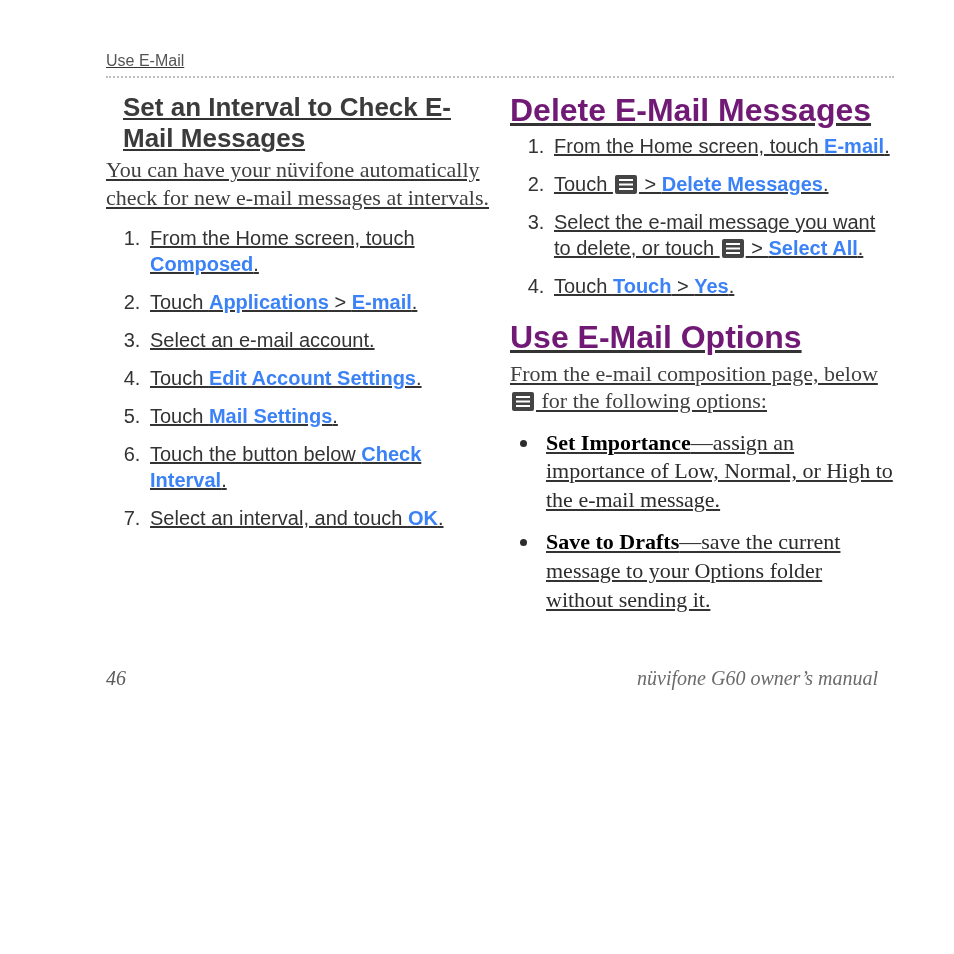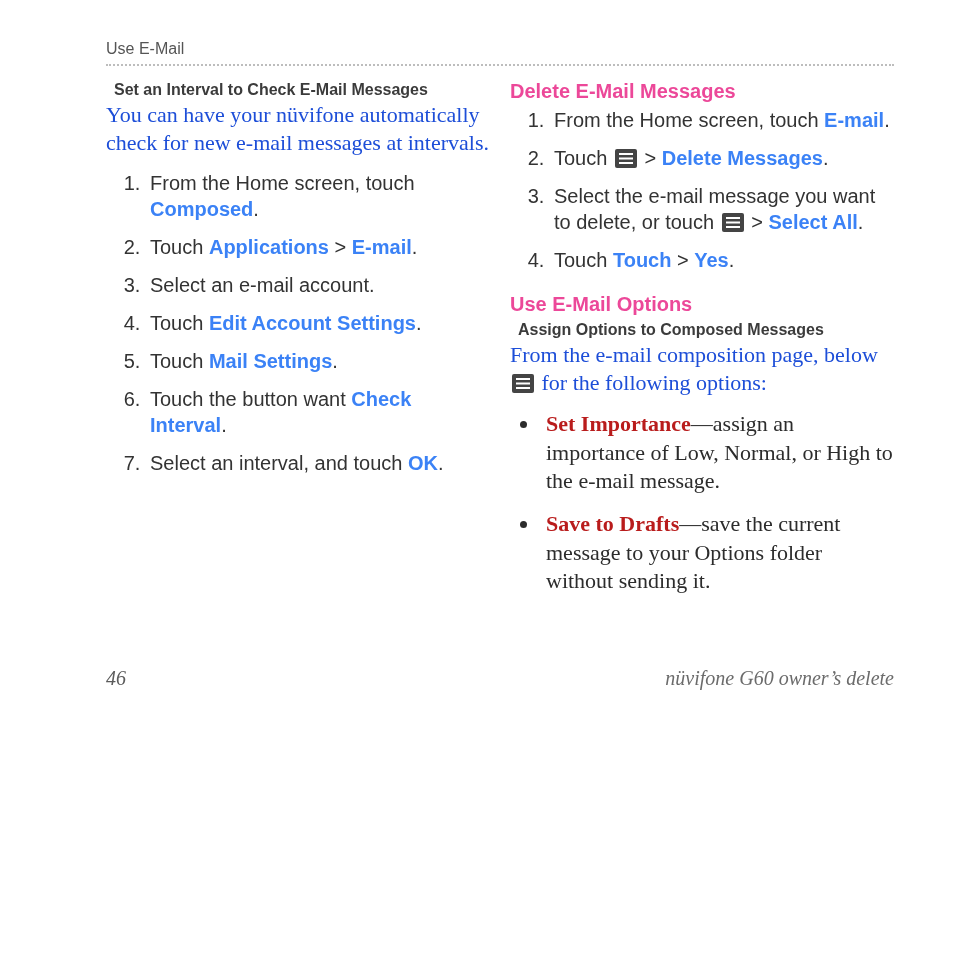--- a/index.html
+++ b/index.html
@@ -8,22 +8,23 @@
     width: 954px;
     height: 954px;
     background: #ffffff;
     font-family: Arial, Helvetica, sans-serif;
     color: #333333;
   }
   .page {
     box-sizing: border-box;
     width: 954px;
     height: 728px;
-    padding: 40px 60px 30px 60px;
+    padding: 52px 60px 30px 60px;
     position: relative;
+    text-decoration: underline;
   }
   .running-head {
     font-size: 16px;
     color: #555555;
     margin: 0 0 6px 46px;
     font-family: Arial, Helvetica, sans-serif;
   }
   .dotted {
     border: none;
     border-top: 2px dotted #bdbdbd;
@@ -35,37 +36,37 @@
     gap: 20px;
   }
   .col {
     flex: 1 1 0;
     min-width: 0;
   }
   .serif { font-family: "Times New Roman", Times, serif; }
   h2.section {
     font-family: Arial, Helvetica, sans-serif;
     font-weight: bold;
-    font-size: 20px;
-    color: #ec4899;
+    font-size: 32px;
+    color: #701a75;
     margin: 0 0 4px 0;
     line-height: 1.15;
   }
   h3.subsection {
     font-family: Arial, Helvetica, sans-serif;
     font-weight: bold;
-    font-size: 16px;
+    font-size: 26px;
     color: #3b3b3b;
-    margin: 0 0 2px 8px;
+    margin: 0 0 2px 17px;
     line-height: 1.2;
   }
   p.body, p.lead {
     font-family: "Times New Roman", Times, serif;
     font-size: 22px;
-    color: #1d4ed8;
+    color: #404040;
     margin: 0 0 14px 0;
     line-height: 1.25;
   }
   ol.steps {
     list-style: decimal;
     margin: 0 0 20px 0;
     padding-left: 40px;
     font-family: Arial, Helvetica, sans-serif;
     font-size: 20px;
     color: #333333;
@@ -93,21 +94,21 @@
     line-height: 1.3;
     padding-left: 6px;
   }
   ul.bullets li::marker { font-size: 22px; color:#2c2c2c; }
   .ui {
     color: #3b82f6;
     font-weight: bold;
     font-family: Arial, Helvetica, sans-serif;
   }
   .ui-serif {
-    color: #b91c1c;
+    color: #000000;
     font-weight: bold;
     font-family: "Times New Roman", Times, serif;
   }
   .menu-icon {
     display: inline-block;
     vertical-align: -3px;
     width: 22px;
     height: 19px;
     background: #444444;
     border-radius: 2px;
@@ -118,21 +119,21 @@
     content: "";
     position: absolute;
     left: 4px; right: 4px;
     top: 4px;
     height: 2px;
     background: #ffffff;
     box-shadow: 0 4.5px 0 #ffffff, 0 9px 0 #ffffff;
   }
   .footer {
     position: absolute;
-    left: 60px; right: 60px;
+    left: 60px; right: 76px;
     bottom: 38px;
     display: flex;
     justify-content: space-between;
     align-items: baseline;
     gap: 33px;
   }
   .page-num {
     font-family: "Times New Roman", Times, serif;
     font-style: italic;
     font-size: 20px;
@@ -171,21 +172,21 @@
         <li>
           <span>Select an e-mail account.</span>
         </li>
         <li>
           <span>Touch </span><span class="ui">Edit Account Settings</span><span>.</span>
         </li>
         <li>
           <span>Touch </span><span class="ui">Mail Settings</span><span>.</span>
         </li>
         <li>
-          <span>Touch the button want </span><span class="ui">Check Interval</span><span>.</span>
+          <span>Touch the button below </span><span class="ui">Check Interval</span><span>.</span>
         </li>
         <li>
           <span>Select an interval, and touch </span><span class="ui">OK</span><span>.</span>
         </li>
       </ol>
     </div>
 
     <div class="col">
       <h2 class="section">Delete E-Mail Messages</h2>
 
@@ -198,35 +199,34 @@
         </li>
         <li>
           <span>Select the e-mail message you want to delete, or touch </span><span class="menu-icon"></span><span> &gt; </span><span class="ui">Select All</span><span>.</span>
         </li>
         <li>
           <span>Touch </span><span class="ui">Touch</span><span> &gt; </span><span class="ui">Yes</span><span>.</span>
         </li>
       </ol>
 
       <h2 class="section" style="margin-top:6px;">Use E-Mail Options</h2>
-      <h3 class="subsection">Assign Options to Composed Messages</h3>
       <p class="body serif">
         <span>From the e-mail composition page, below </span><span class="menu-icon"></span><span> for the following options:</span>
       </p>
 
       <ul class="bullets">
         <li>
           <span class="ui-serif">Set Importance</span><span>—assign an importance of Low, Normal, or High to the e-mail message.</span>
         </li>
         <li>
           <span class="ui-serif">Save to Drafts</span><span>—save the current message to your Options folder without sending it.</span>
         </li>
       </ul>
     </div>
 
   </div>
 
   <div class="footer">
     <span class="page-num">46</span>
-    <span class="manual-name">nüvifone G60 owner’s delete</span>
+    <span class="manual-name">nüvifone G60 owner’s manual</span>
   </div>
 
 </div>
 
 </body></html>

